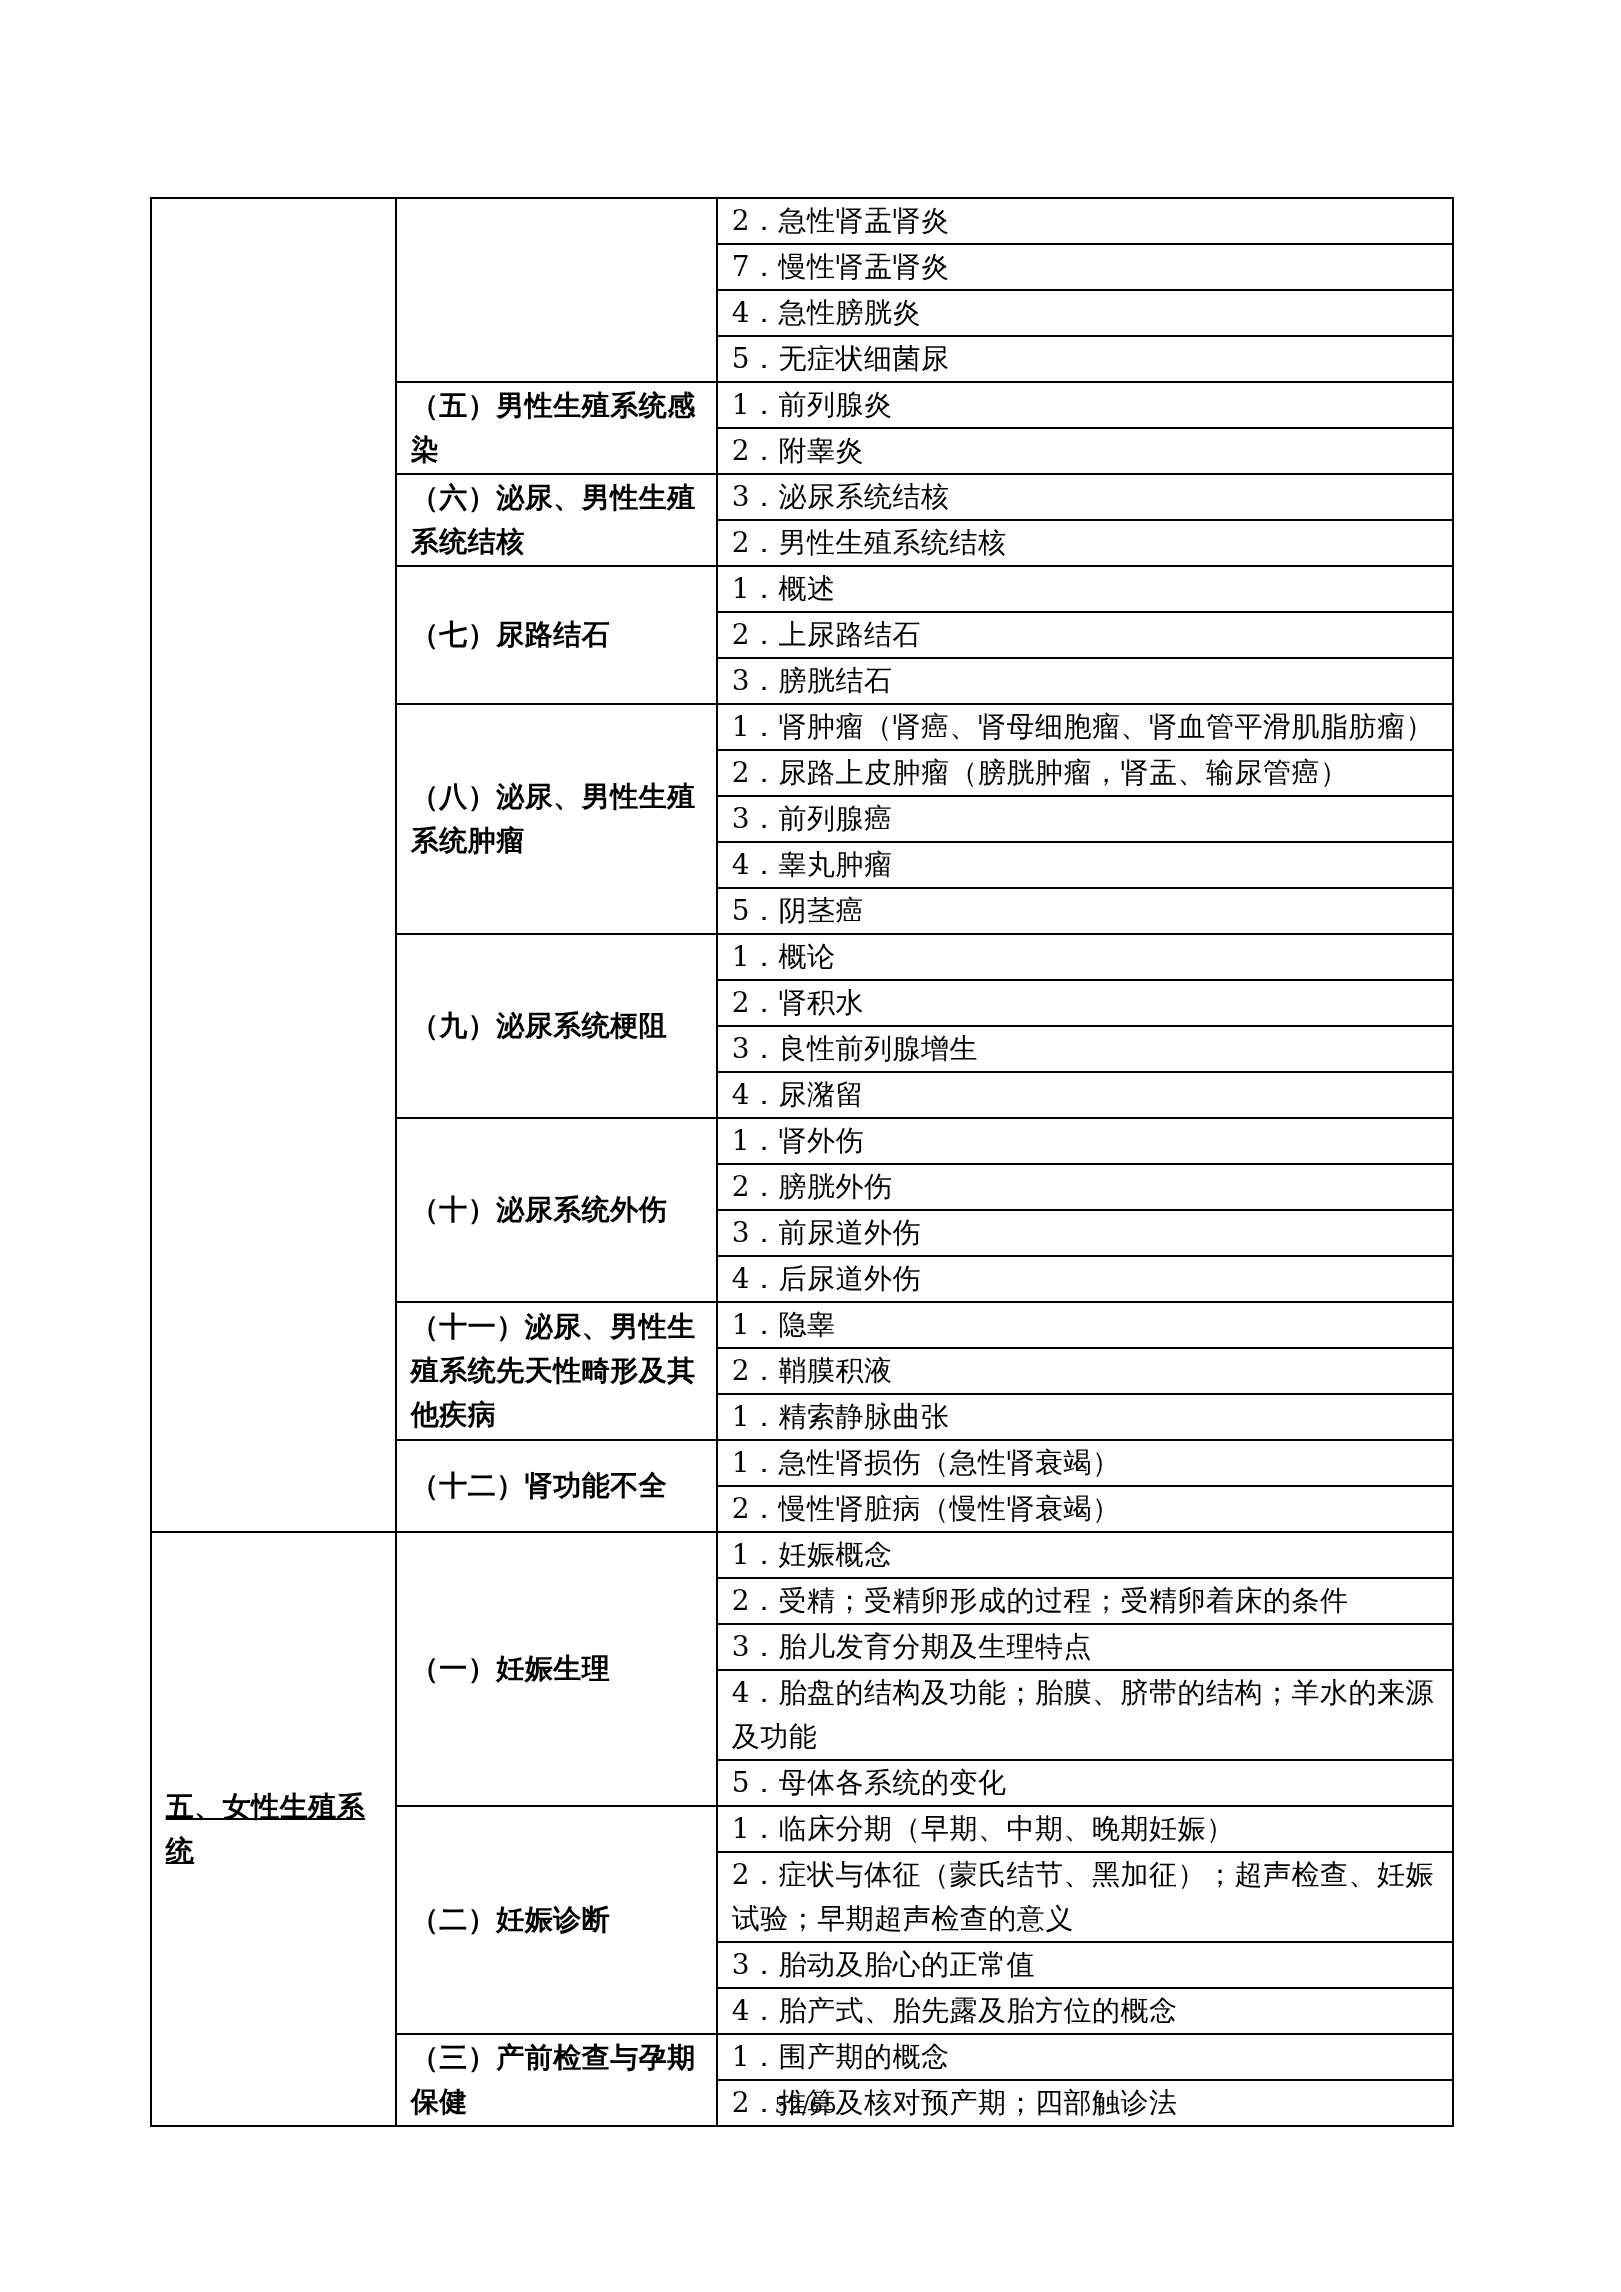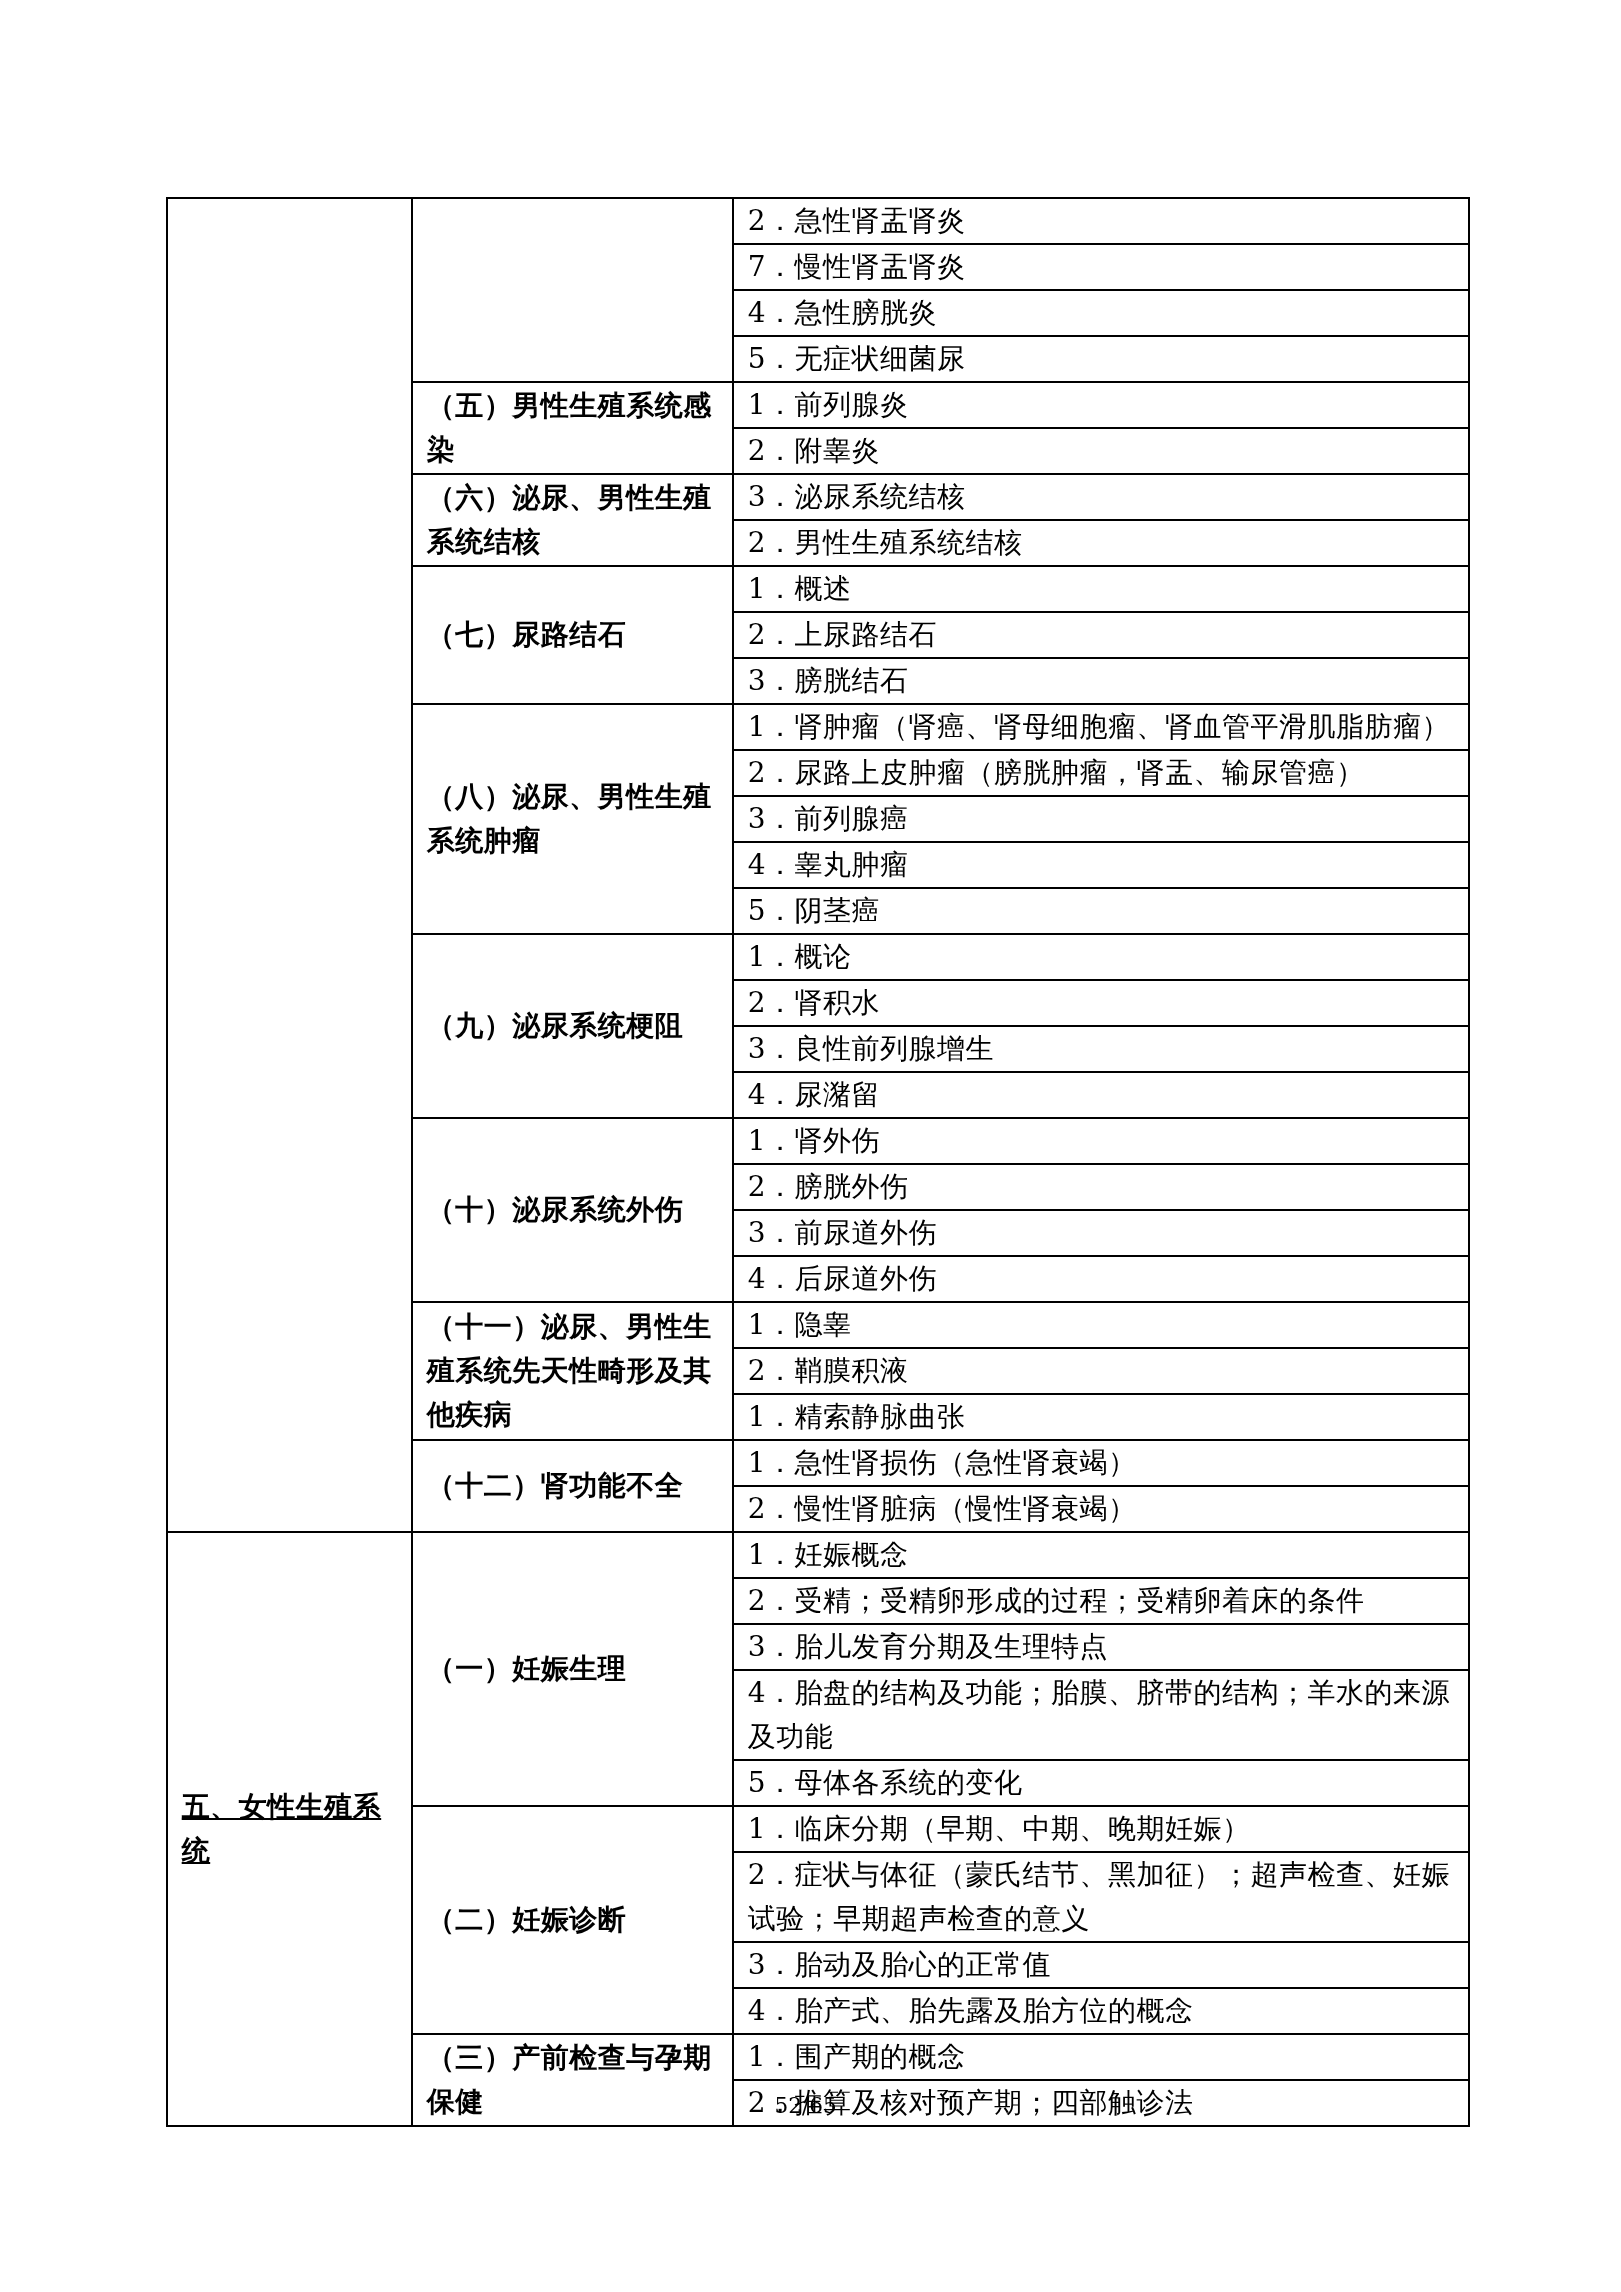--- a/index.html
+++ b/index.html
@@ -1,19 +1,19 @@
 <!DOCTYPE html>
 <html><head>
 <meta charset="utf-8">
 <style>
   html, body { margin: 0; padding: 0; background: #ffffff; }
   body { width: 1621px; height: 2293px; position: relative; overflow: hidden;
          font-family: "DejaVu Serif", "Liberation Serif", serif; color: #000; }
   .page { position: absolute; left: 0; top: 0; width: 1621px; height: 2293px; }
-  table.syllabus { position: absolute; left: 166px; top: 197px; width: 1303px;
+  table.syllabus { position: absolute; left: 150px; top: 197px; width: 1303px;
          border-collapse: collapse; table-layout: fixed; }
   table.syllabus td { border: 2px solid #000; padding: 0 9.8px 0 13.7px; font-size: 28px;
          line-height: 44px; height: 44px; vertical-align: middle; box-sizing: border-box;
          letter-spacing: 0.5px; }
   col.c1 { width: 245px; } col.c2 { width: 321px; } col.c3 { width: 736px; }
   td.sec { font-family: "DejaVu Sans", "Liberation Sans", sans-serif; font-weight: bold;
            line-height: 76px; padding-left: 13.7px; font-size: 29px; text-decoration: underline; }
   td.sub { padding-left: 13.7px; padding-right: 5.9px; font-weight: bold; }
   td.item { white-space: nowrap; }
   td.item.wrap { white-space: normal; border-radius: 28px; }

